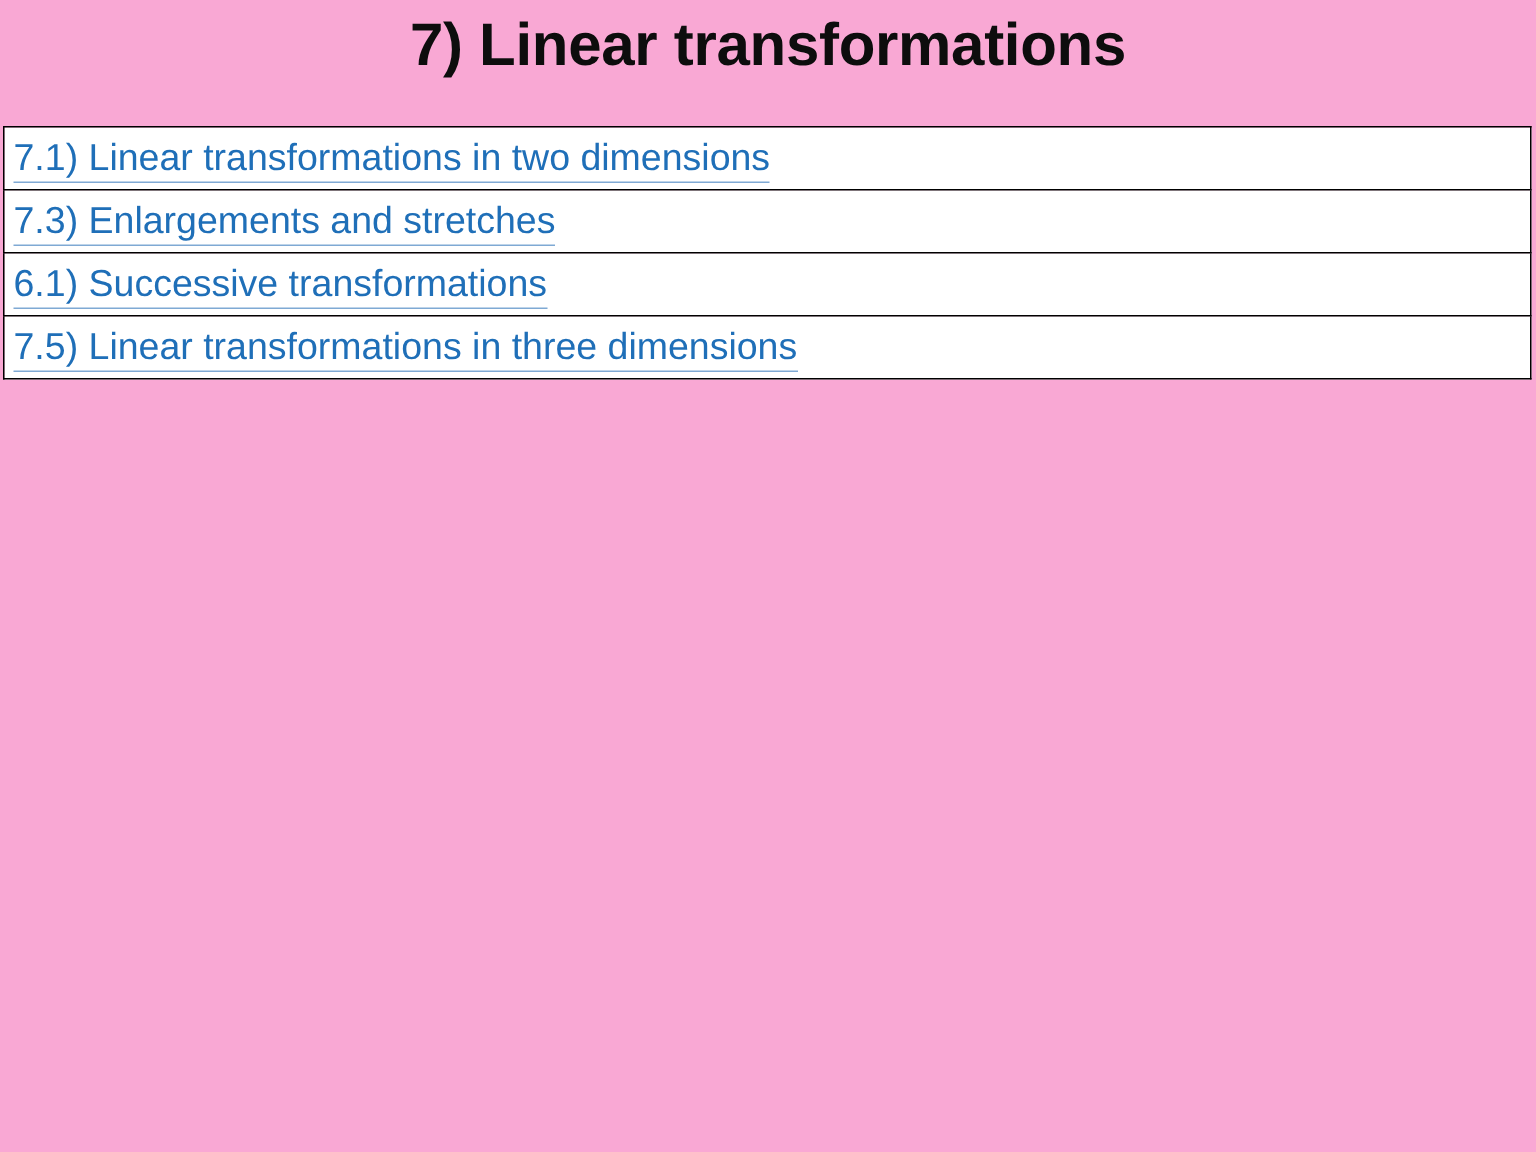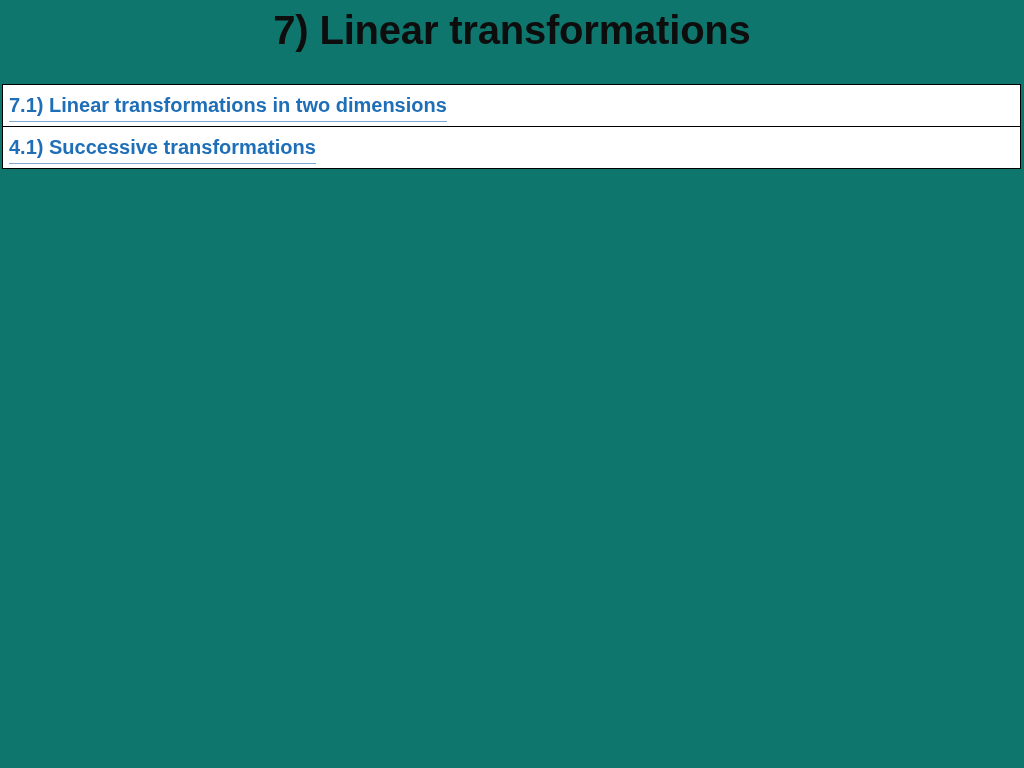--- a/index.html
+++ b/index.html
@@ -12,21 +12,21 @@
     height: 768px;
     position: relative;
     overflow: hidden;
     font-family: "Liberation Sans", sans-serif;
     -webkit-font-smoothing: antialiased;
   }
 
   .slide {
     position: absolute;
     inset: 0;
-    background: #0f766e;
+    background: #f9a8d4;
   }
 
   
   .slide-title {
     position: absolute;
     left: 0;
     top: 4px;
     width: 1024px;
     text-align: center;
     font-size: 40px;
@@ -54,47 +54,56 @@
     border-bottom: 1.6px solid #000000;
     border-left: 1.6px solid #000000;
     border-right: 1.6px solid #000000;
     height: 41px;
     padding: 0 0 0 6px;
     vertical-align: bottom;
     background: #ffffff;
   }
   .toc-link {
     display: inline-block;
-    font-size: 20px;
+    font-size: 25px;
     line-height: 30px;
     color: #1f6fb8;
     text-decoration: none;
     border-bottom: 1.2px solid #7fa9d4;
     padding-bottom: 1px;
     margin-bottom: 4px;
     white-space: nowrap;
     cursor: pointer;
-    font-weight: bold;
   }
 </style>
 </head>
 <body>
 
 <div class="slide">
 
   <div class="slide-title">7) Linear transformations</div>
 
   <table class="toc-table">
     <tbody>
       <tr>
         <td class="toc-cell">
           <span class="toc-link">7.1) Linear transformations in two dimensions</span>
         </td>
       </tr>
       <tr>
         <td class="toc-cell">
-          <span class="toc-link">4.1) Successive transformations</span>
+          <span class="toc-link">7.3) Enlargements and stretches</span>
+        </td>
+      </tr>
+      <tr>
+        <td class="toc-cell">
+          <span class="toc-link">6.1) Successive transformations</span>
+        </td>
+      </tr>
+      <tr>
+        <td class="toc-cell">
+          <span class="toc-link">7.5) Linear transformations in three dimensions</span>
         </td>
       </tr>
     </tbody>
   </table>
 
 </div>
 
 </body></html>

